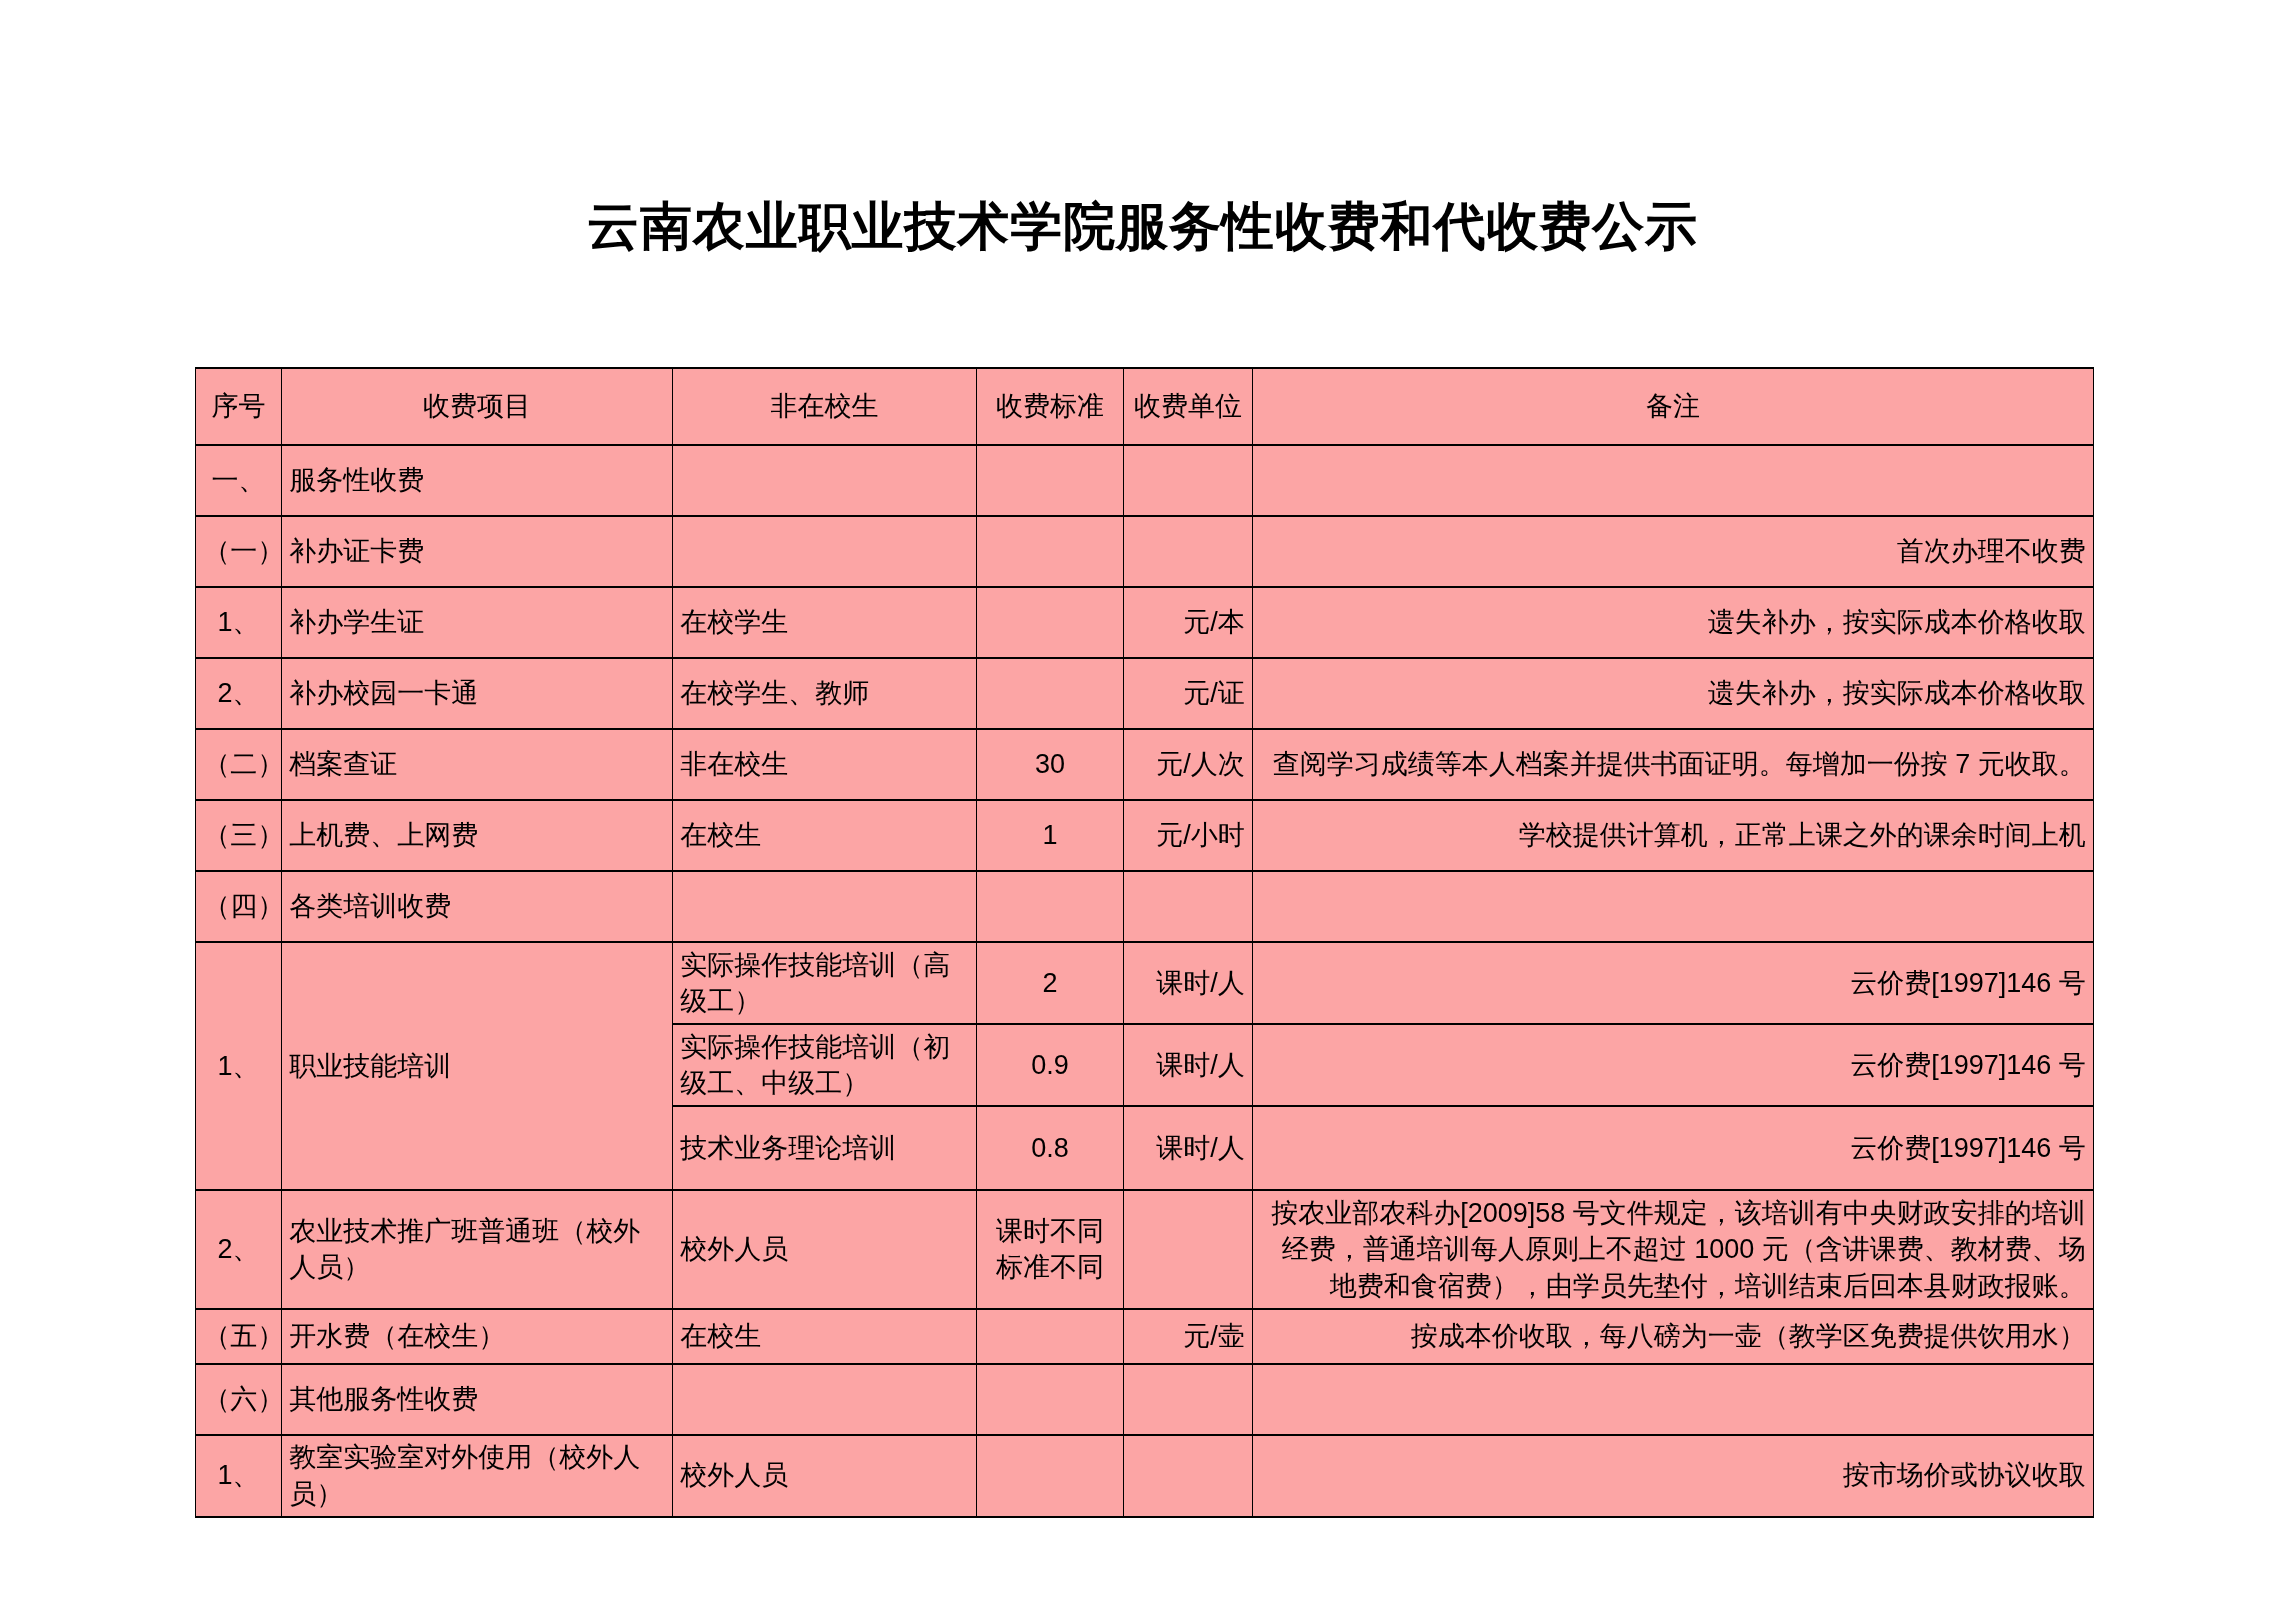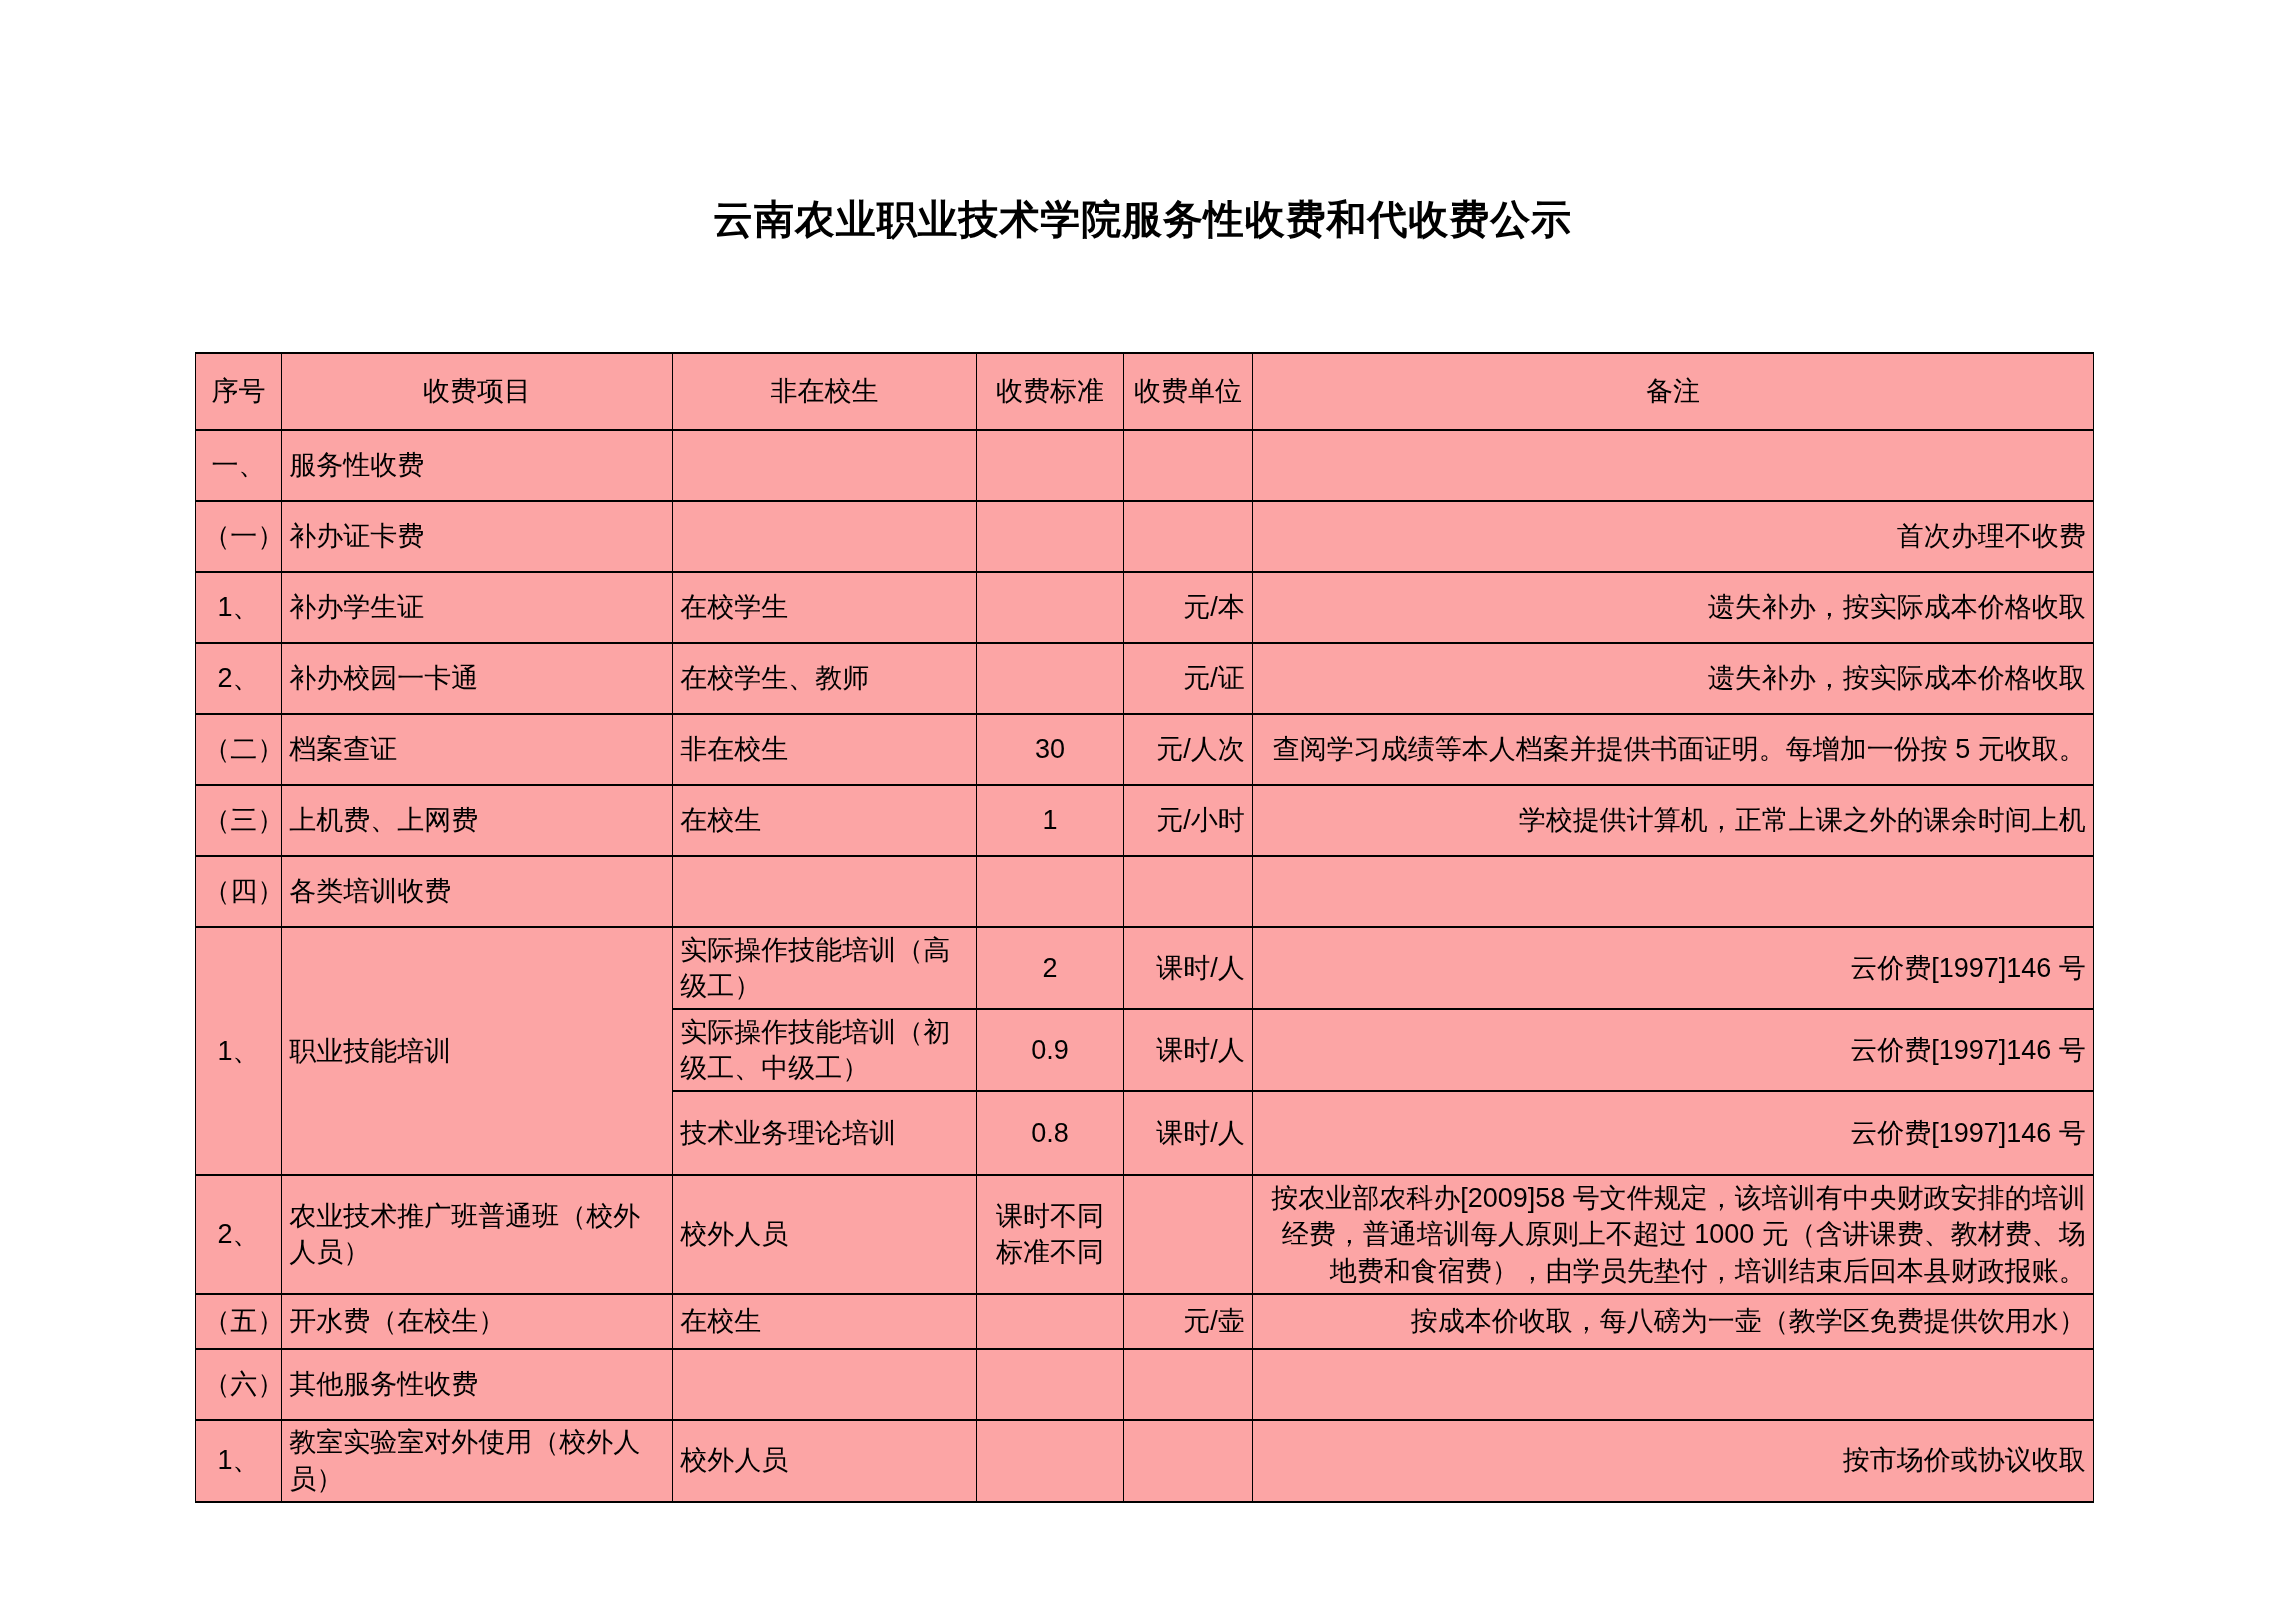--- a/index.html
+++ b/index.html
@@ -12,21 +12,21 @@
     height: 1616px;
     position: relative;
     font-family: "Liberation Sans", "DejaVu Sans", sans-serif;
     color: #000;
   }
   .doc-title {
     margin: 0;
     padding-top: 192px;
     text-align: center;
     font-family: "Liberation Sans", "DejaVu Sans", sans-serif;
-    font-size: 40px;
+    font-size: 52px;
     font-weight: bold;
     letter-spacing: 0.9px;
     color: #000;
   }
   table.fee-table {
     border-collapse: collapse;
     table-layout: fixed;
     margin: 105px 0 0 195px;
     width: 1898px;
     background: #fca5a5;
@@ -128,21 +128,21 @@
       <td class="cell-unit">元/证</td>
       <td class="cell-note">遗失补办，按实际成本价格收取</td>
     </tr>
 
     <tr class="rh-a">
       <td class="cell-no">（二）</td>
       <td class="cell-item">档案查证</td>
       <td class="cell-target">非在校生</td>
       <td class="cell-standard">30</td>
       <td class="cell-unit">元/人次</td>
-      <td class="cell-note">查阅学习成绩等本人档案并提供书面证明。每增加一份按 5 元收取。</td>
+      <td class="cell-note">查阅学习成绩等本人档案并提供书面证明。每增加一份按 7 元收取。</td>
     </tr>
 
     <tr class="rh-b">
       <td class="cell-no">（三）</td>
       <td class="cell-item">上机费、上网费</td>
       <td class="cell-target">在校生</td>
       <td class="cell-standard">1</td>
       <td class="cell-unit">元/小时</td>
       <td class="cell-note">学校提供计算机，正常上课之外的课余时间上机</td>
     </tr>

